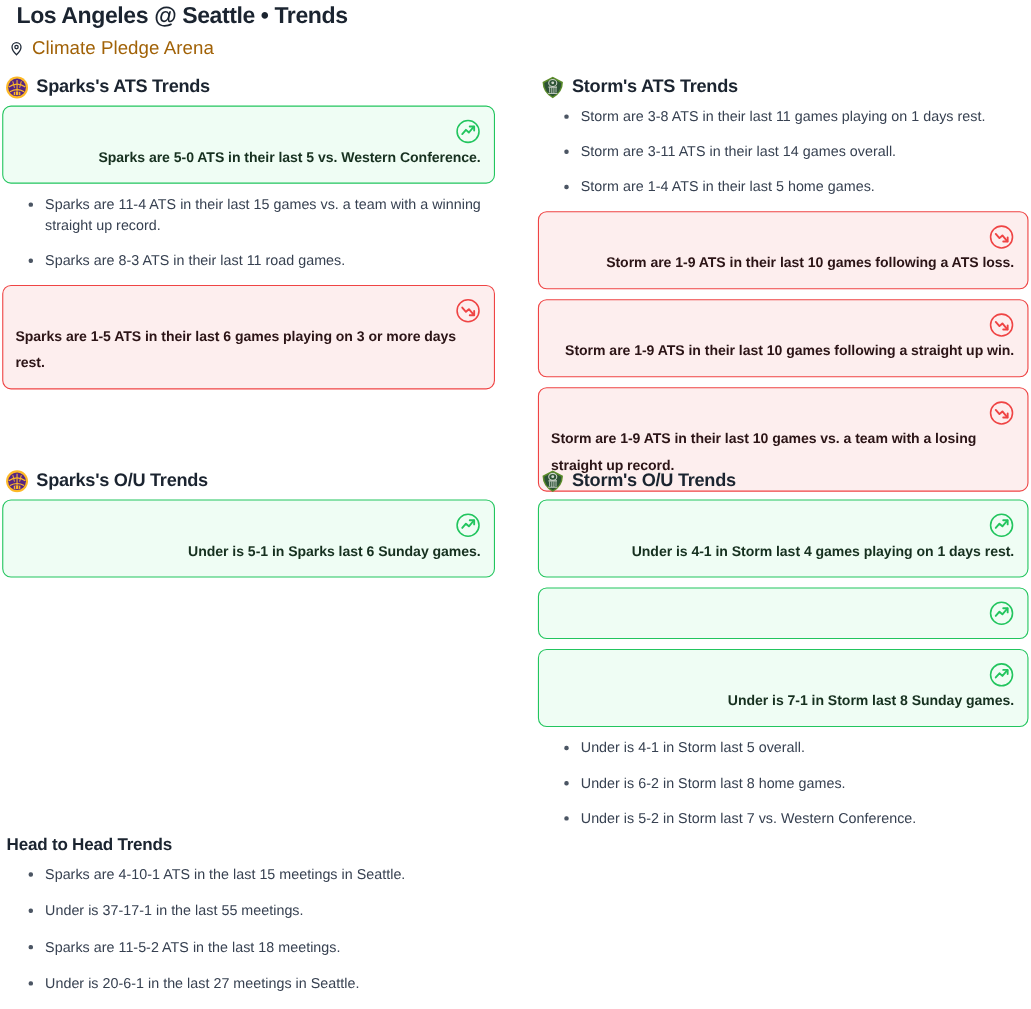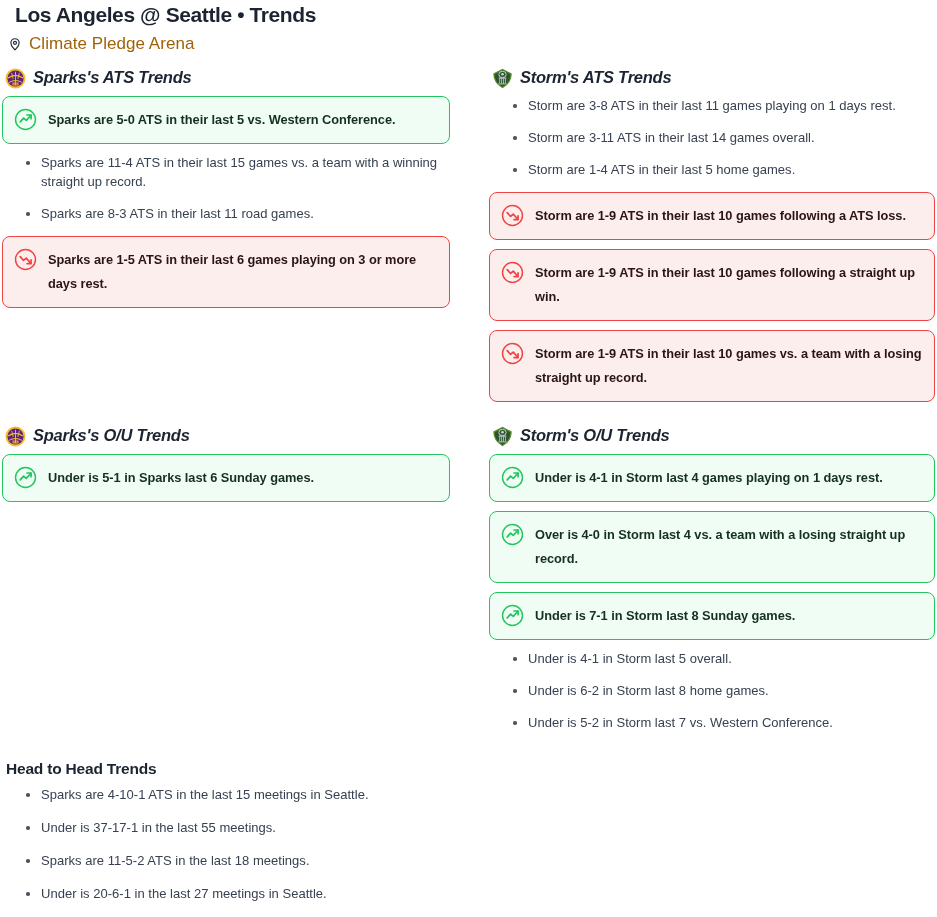--- a/index.html
+++ b/index.html
@@ -49,43 +49,43 @@
   }
   .col {
     position: absolute;
     top: 0;
   }
   .col-left  { left: 2px;   width: 448px; }
   .col-right { left: 489px; width: 446px; }
 
   .sec-head {
     display: flex;
+    align-items: center;
     gap: 7px;
     margin: 0 0 6px 3px;
     height: 22px;
-    font-style: italic;
   }
   .sec-title {
     font-size: 16.5px;
     font-weight: bold;
     color: #1b2430;
     letter-spacing: -0.25px;
     line-height: 19px;
   }
   .team-logo { width: 21px; height: 21px; flex: none; display: block; }
 
   
   .card {
     display: flex;
-    align-items: flex-start;
-    gap: 11px;
+    align-items: flex-end;
     border-radius: 8px;
     border: 1px solid;
     padding: 11px 12px 11px 11px;
     margin-bottom: 9px;
+    flex-direction: column;
   }
   .card.good {
     background: #effdf4;
     border-color: #22c55e;
   }
   .card.bad {
     background: #fdeeee;
     border-color: #ef4444;
   }
   .card-icon { width: 23px; height: 23px; flex: none; display: block; margin-top: 0px; }
@@ -311,21 +311,20 @@
             <div class="card-text">Under is 4-1 in Storm last 4 games playing on 1 days rest.</div>
           </div>
           <div class="card good">
             <span>
               <svg class="card-icon" viewBox="0 0 24 24">
                 <circle cx="12" cy="12" r="10.4" fill="none" stroke="#22c55e" stroke-width="1.5"></circle>
                 <polyline points="6.5,14.5 10,10.5 12.8,13 17.5,7.5" fill="none" stroke="#22c55e" stroke-width="1.8" stroke-linecap="round" stroke-linejoin="round"></polyline>
                 <polyline points="13.6,7.3 17.8,7.3 17.8,11.2" fill="none" stroke="#22c55e" stroke-width="1.8" stroke-linecap="round" stroke-linejoin="round"></polyline>
               </svg>
             </span>
-            <div class="card-text">Over is 4-0 in Storm last 4 vs. a team with a losing straight up record.</div>
           </div>
           <div class="card good">
             <span>
               <svg class="card-icon" viewBox="0 0 24 24">
                 <circle cx="12" cy="12" r="10.4" fill="none" stroke="#22c55e" stroke-width="1.5"></circle>
                 <polyline points="6.5,14.5 10,10.5 12.8,13 17.5,7.5" fill="none" stroke="#22c55e" stroke-width="1.8" stroke-linecap="round" stroke-linejoin="round"></polyline>
                 <polyline points="13.6,7.3 17.8,7.3 17.8,11.2" fill="none" stroke="#22c55e" stroke-width="1.8" stroke-linecap="round" stroke-linejoin="round"></polyline>
               </svg>
             </span>
             <div class="card-text">Under is 7-1 in Storm last 8 Sunday games.</div>

